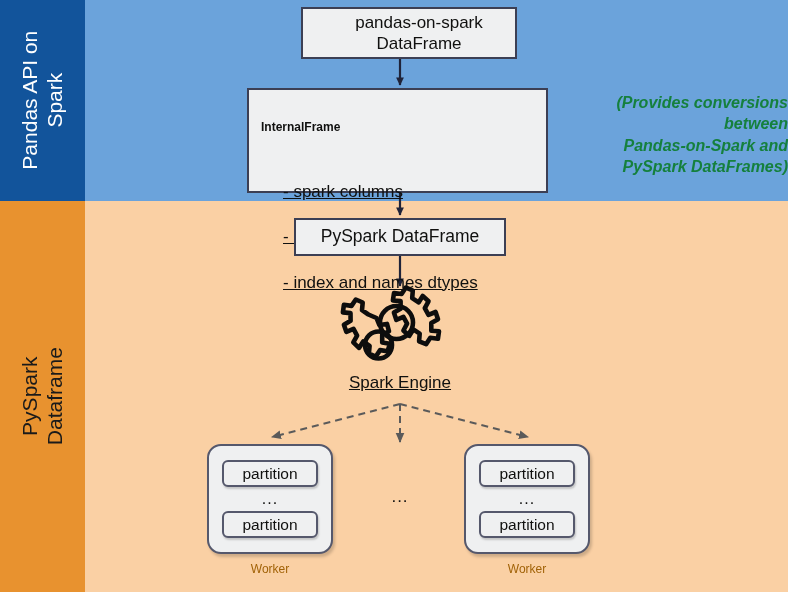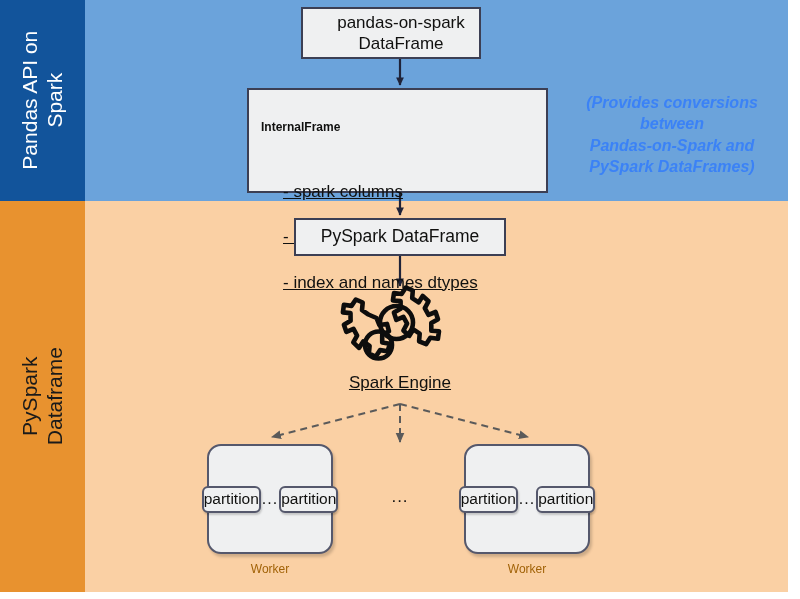--- a/index.html
+++ b/index.html
@@ -62,21 +62,21 @@
     display: flex;
     align-items: center;
     justify-content: center;
     text-align: center;
     line-height: 1.25;
     white-space: pre-line;
     font-size: 17px;
   }
 
   #box-pandas-df {
-    left: 301px; top: 7px; width: 180px; height: 52px; padding-left: 20px;
+    left: 301px; top: 7px; width: 216px; height: 52px; padding-left: 20px;
   }
   #box-pyspark-df {
     left: 294px; top: 218px; width: 212px; height: 38px;
     font-size: 17.5px;
   }
 
   #box-internalframe {
     left: 247px; top: 88px; width: 301px; height: 105px;
     display: block;
     padding: 9px 0 0 12px;
@@ -99,26 +99,26 @@
     padding-left: 22px;
     line-height: 1.42;
   }
 
   
   #annotation {
     position: absolute;
     left: 556px;
     top: 92px;
     width: 232px;
-    text-align: center;
+    text-align: right;
     font-size: 16px;
     font-weight: bold;
     font-style: italic;
     line-height: 1.33;
-    color: #3b82f6;
+    color: #15803d;
     white-space: pre-line;
   }
 
   
   #overlay {
     position: absolute;
     left: 0; top: 0;
     width: 788px;
     height: 592px;
     pointer-events: none;
@@ -140,21 +140,21 @@
   .worker {
     position: absolute;
     width: 126px;
     height: 110px;
     background: #eff0f1;
     border: 2px solid #55586c;
     border-radius: 14px;
     box-sizing: border-box;
     box-shadow: 2px 3px 3px rgba(0,0,0,0.18);
     display: flex;
-    flex-direction: row;
+    flex-direction: column;
     align-items: center;
     justify-content: center;
     gap: 1px;
   }
   #worker-left  { left: 207px; top: 444px; }
   #worker-right { left: 464px; top: 444px; }
 
   .partition {
     width: 96px;
     height: 27px;

